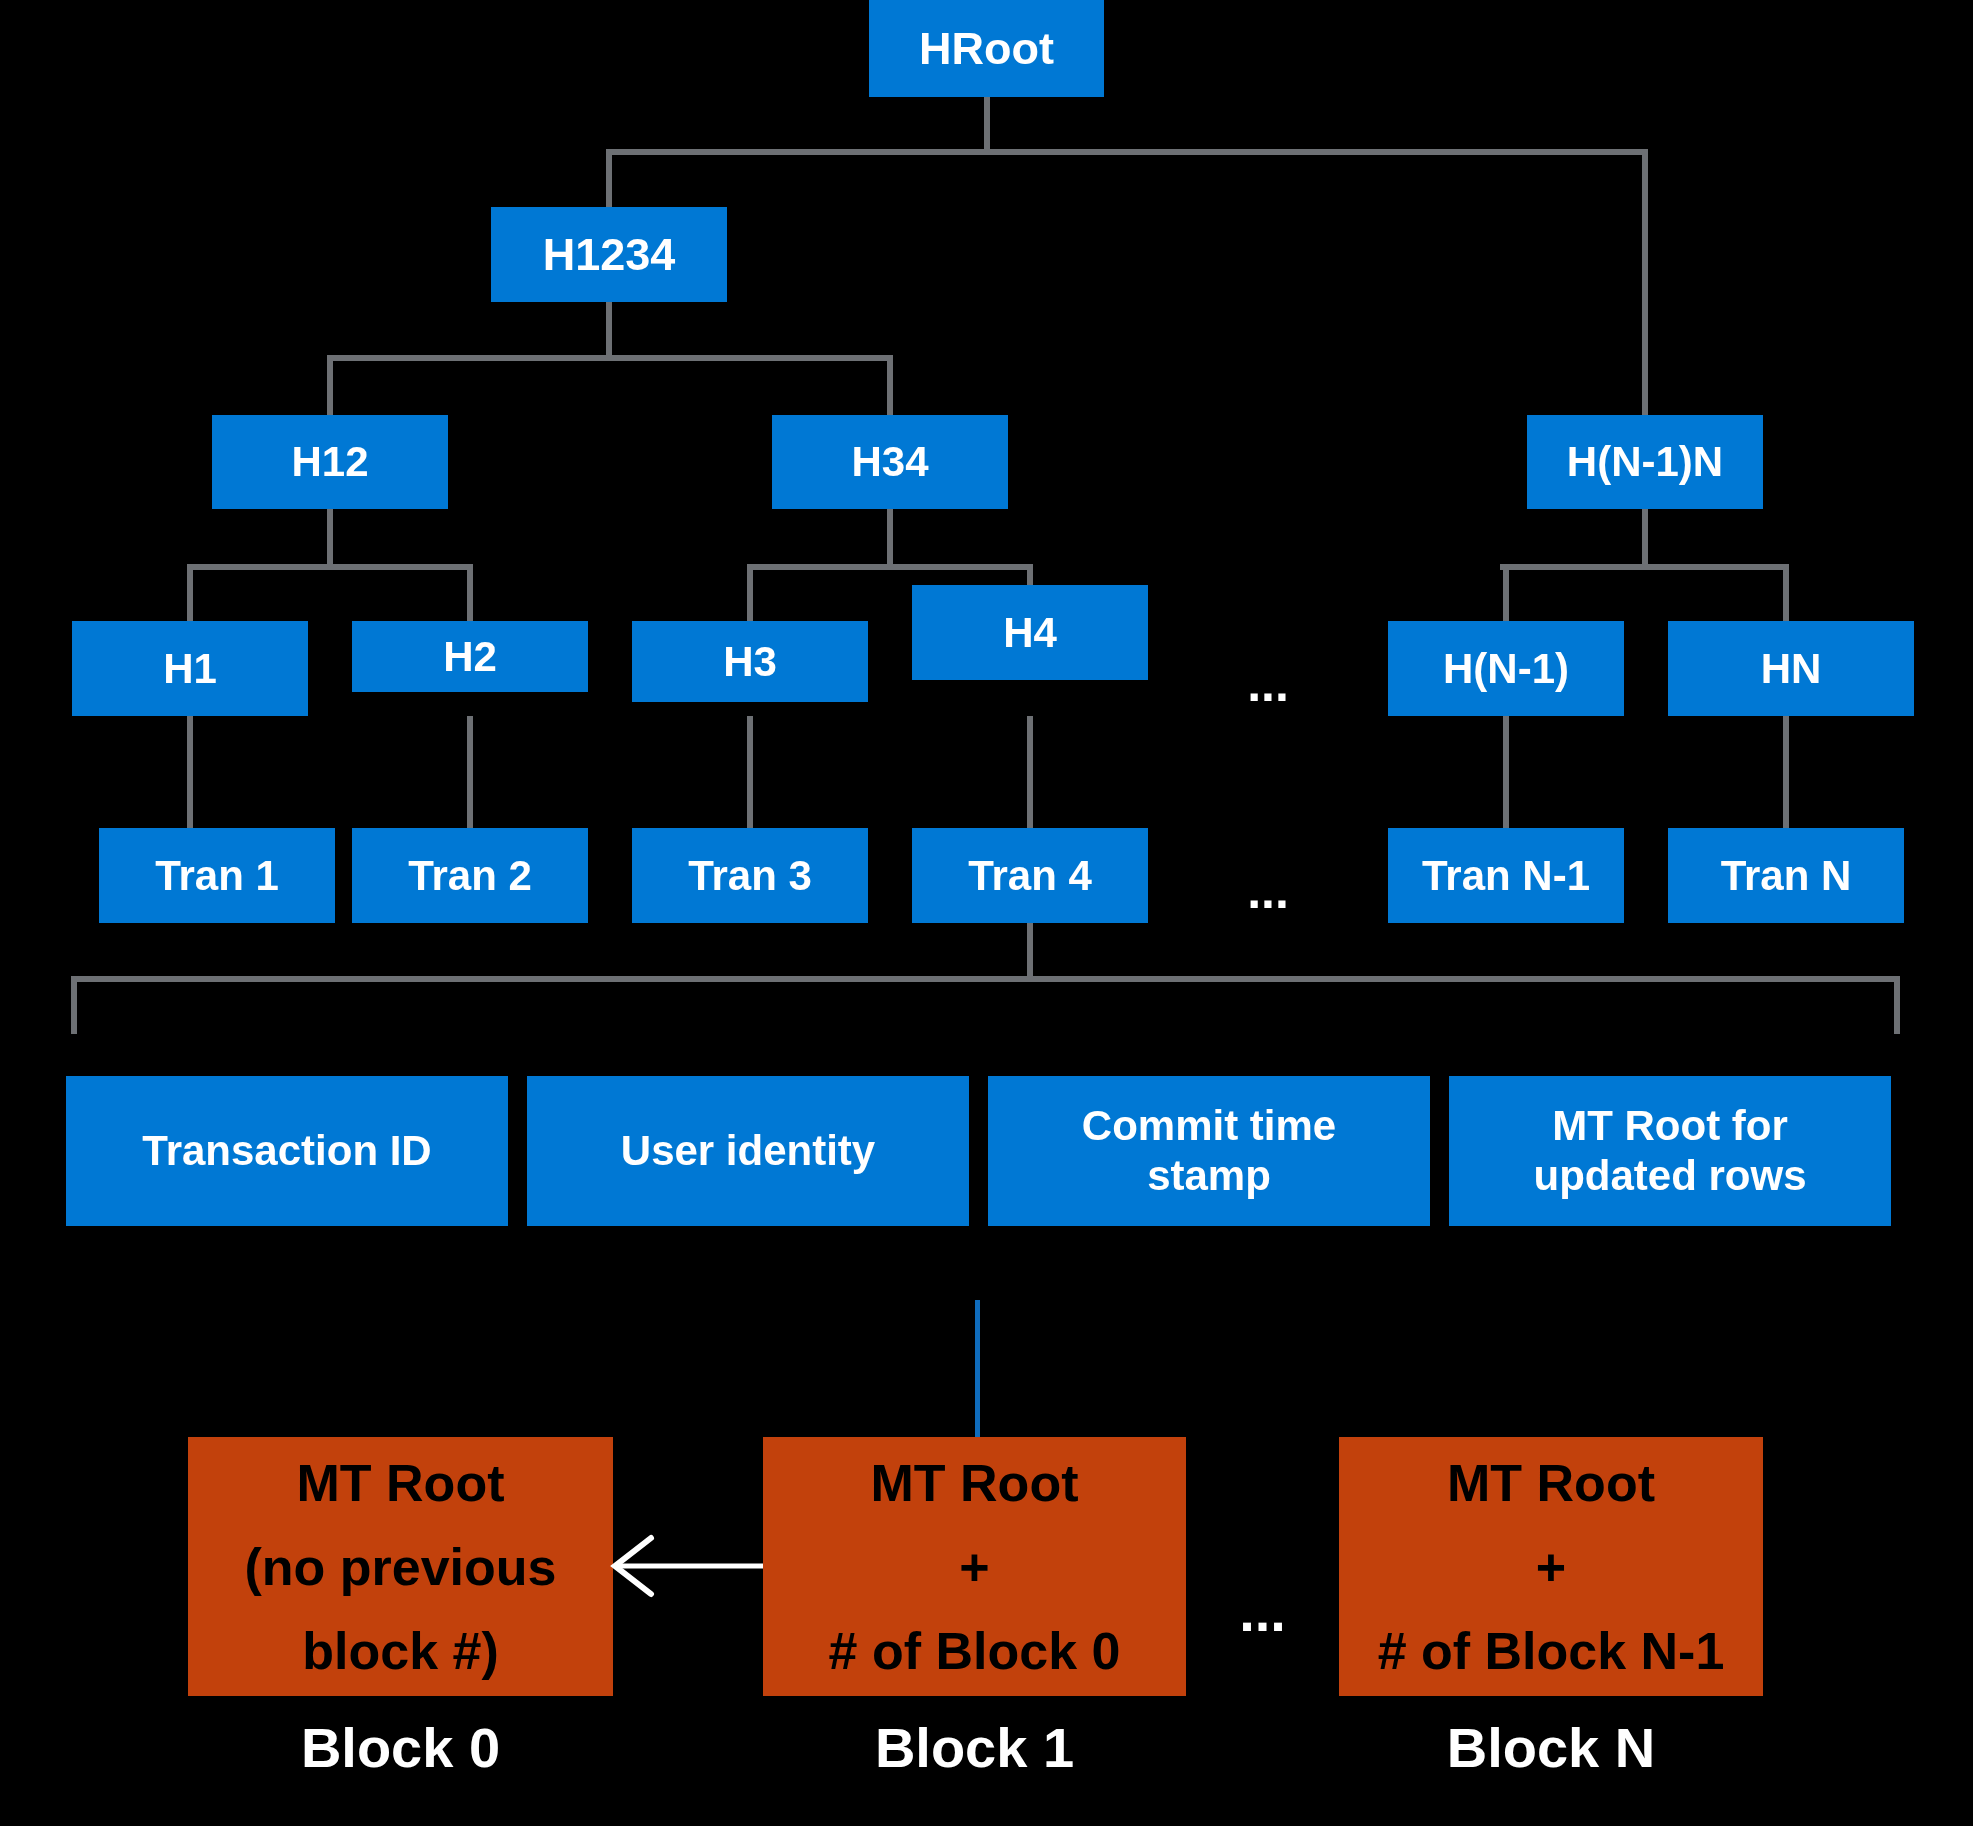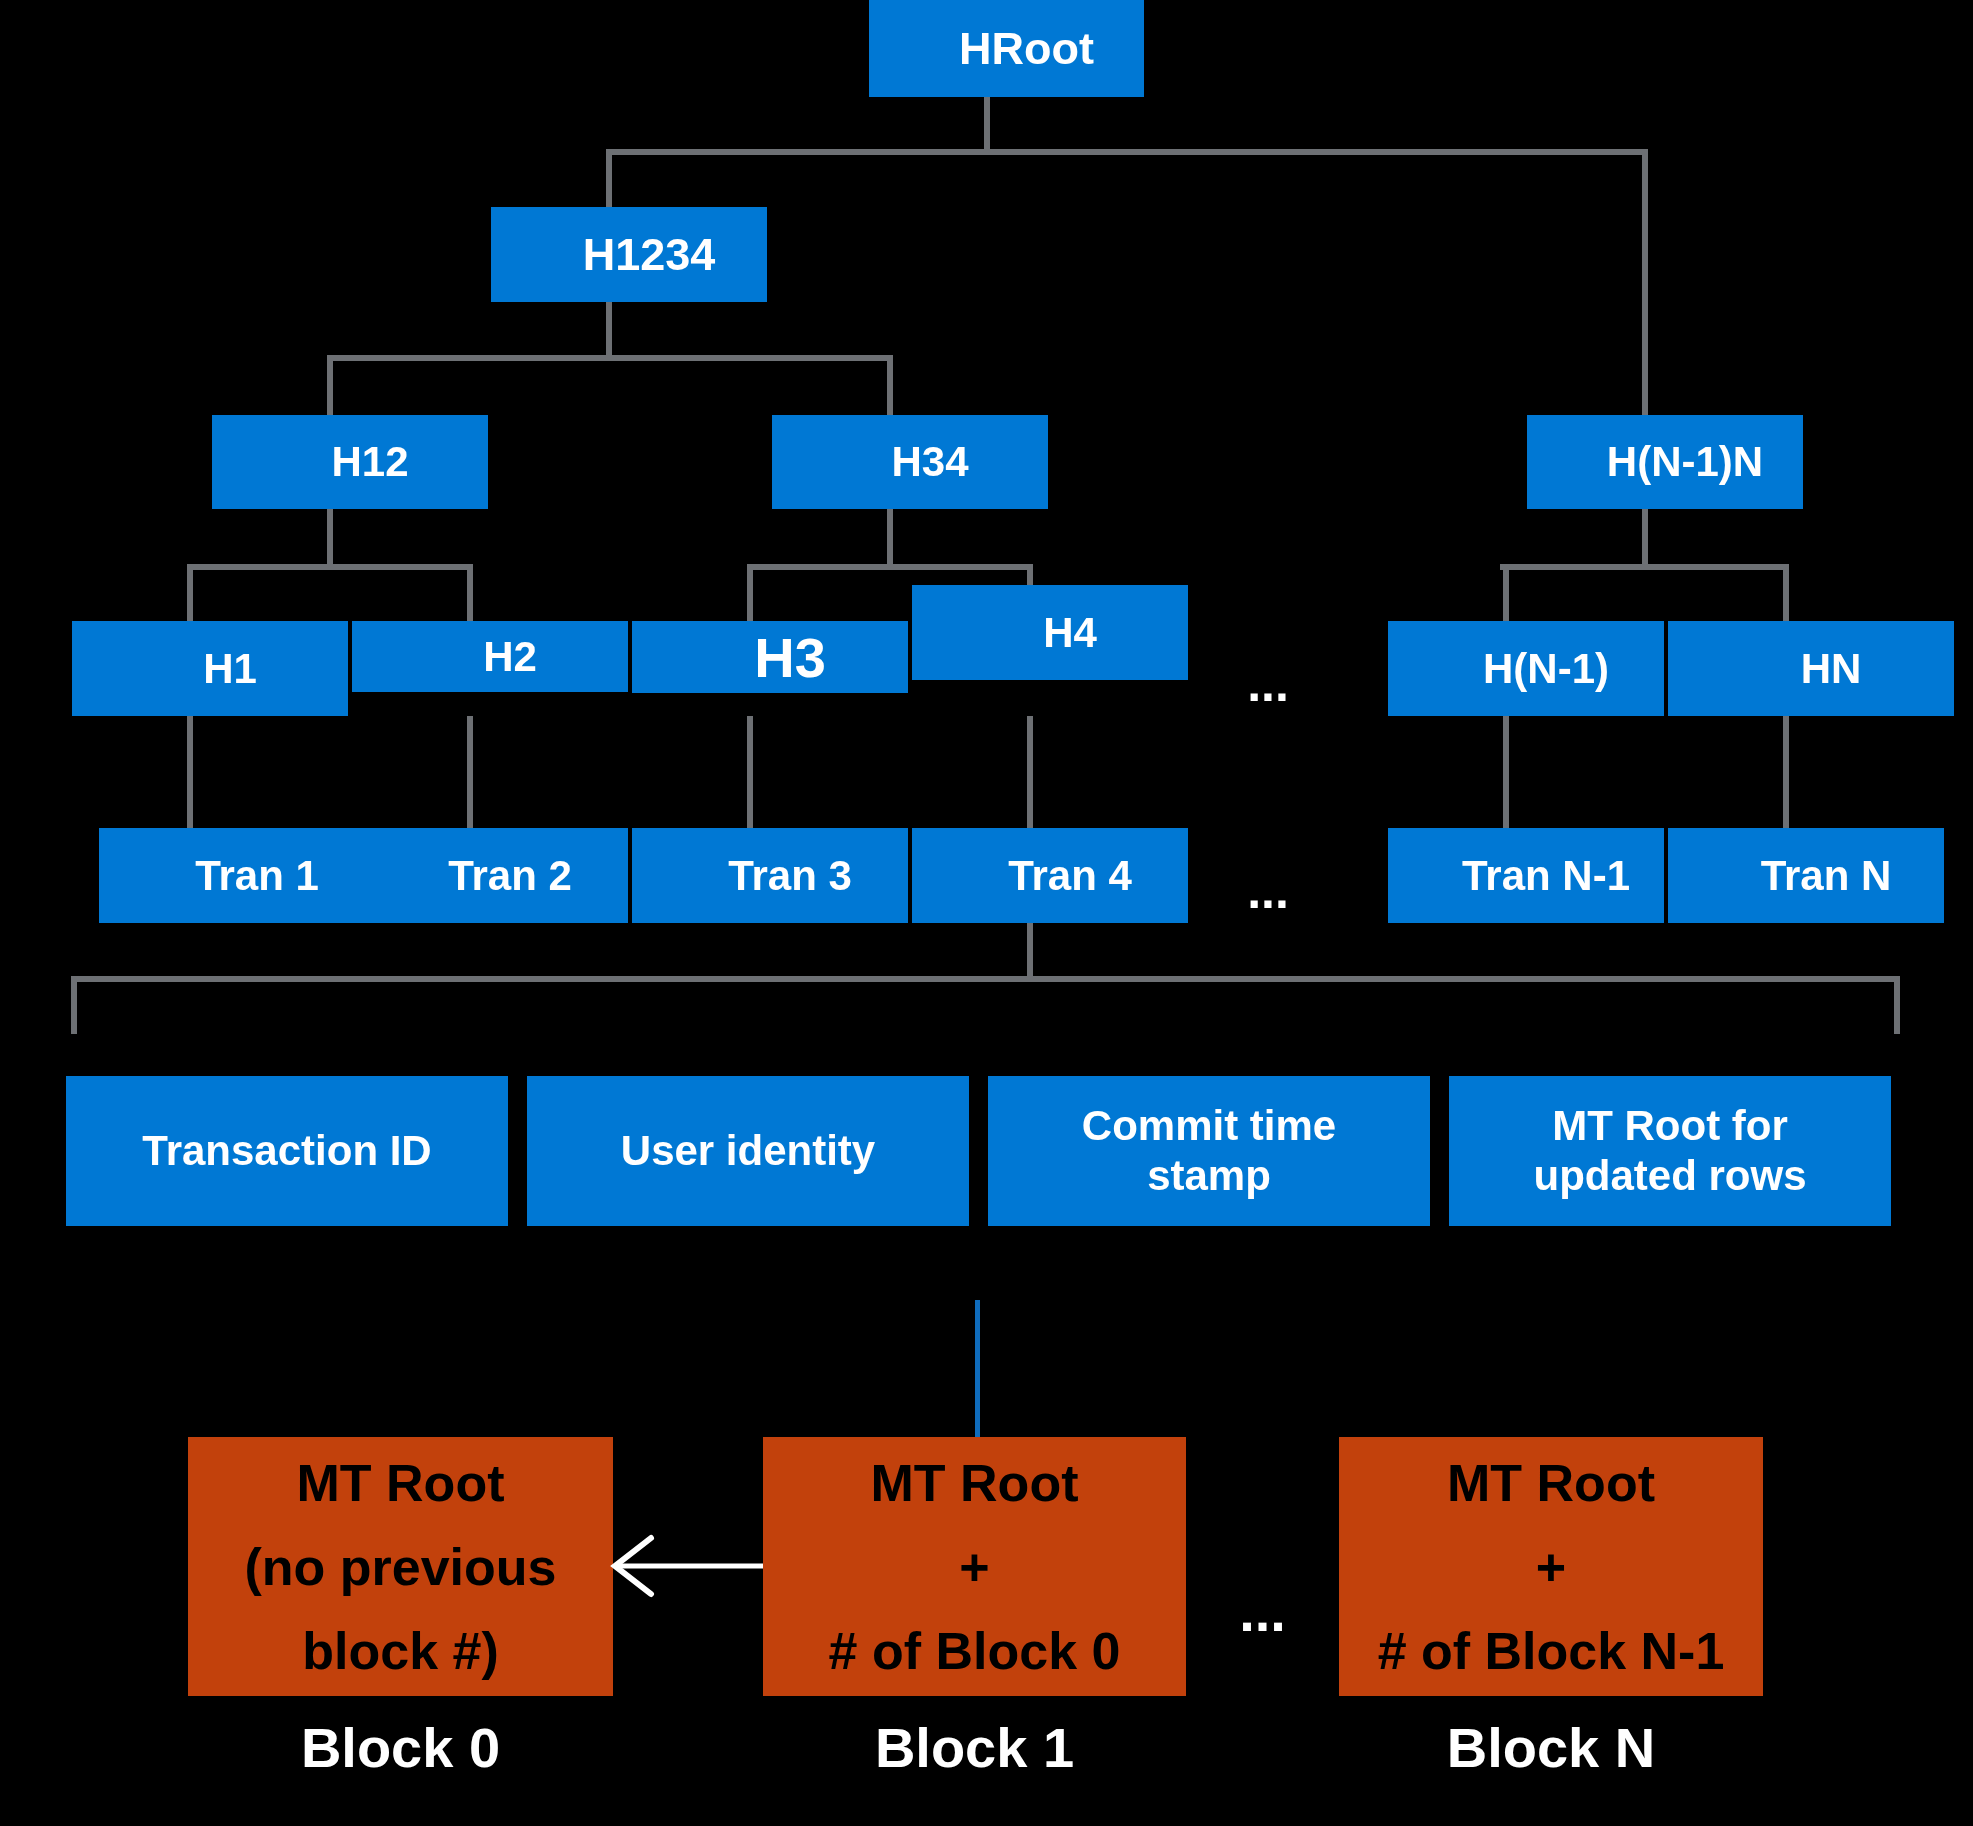--- a/index.html
+++ b/index.html
@@ -3,21 +3,21 @@
 <meta charset="utf-8">
 <style>
   html,body{margin:0;padding:0;background:#000;}
   #canvas{
     position:relative;width:1973px;height:1826px;background:#000;overflow:hidden;
     font-family:"Liberation Sans","DejaVu Sans",sans-serif;
   }
   .node{
     position:absolute;background:#0078D4;color:#fff;
     display:flex;align-items:center;justify-content:center;
-    font-weight:600;text-align:center;padding-left:40px;
+    font-weight:600;text-align:center;
   }
   .conn{position:absolute;background:#6D7074;}
   .link-blue{position:absolute;background:#0F6CBD;}
   .dots{
     position:absolute;color:#fff;font-weight:700;font-size:50px;
     display:flex;align-items:center;justify-content:center;
   }
   .detail-bar{
     position:absolute;left:66px;top:1076px;width:1825px;height:150px;
     display:flex;gap:19px;
@@ -85,21 +85,21 @@
   <div class="node" style="left:869px;top:0px;width:235px;height:97px;font-size:45px;">HRoot</div>
 
   <div class="node" style="left:491px;top:207px;width:236px;height:95px;font-size:45px;">H1234</div>
 
   <div class="node" style="left:212px;top:415px;width:236px;height:94px;font-size:42px;">H12</div>
   <div class="node" style="left:772px;top:415px;width:236px;height:94px;font-size:42px;">H34</div>
   <div class="node" style="left:1527px;top:415px;width:236px;height:94px;font-size:42px;">H(N-1)N</div>
 
   <div class="node" style="left:72px;top:621px;width:236px;height:95px;font-size:42px;">H1</div>
   <div class="node" style="left:352px;top:621px;width:236px;height:71px;font-size:42px;">H2</div>
-  <div class="node" style="left:632px;top:621px;width:236px;height:72px;font-size:56px;">H3</div>
+  <div class="node" style="left:632px;top:621px;width:236px;height:81px;font-size:42px;">H3</div>
   <div class="node" style="left:912px;top:585px;width:236px;height:95px;font-size:42px;">H4</div>
   <div class="dots" style="left:1188px;top:636px;width:160px;height:95px;">...</div>
   <div class="node" style="left:1388px;top:621px;width:236px;height:95px;font-size:42px;">H(N-1)</div>
   <div class="node" style="left:1668px;top:621px;width:246px;height:95px;font-size:42px;">HN</div>
 
   <div class="node" style="left:72px;top:828px;width:236px;height:95px;font-size:42px;margin-left:27px;">Tran 1</div>
   <div class="node" style="left:352px;top:828px;width:236px;height:95px;font-size:42px;">Tran 2</div>
   <div class="node" style="left:632px;top:828px;width:236px;height:95px;font-size:42px;">Tran 3</div>
   <div class="node" style="left:912px;top:828px;width:236px;height:95px;font-size:42px;">Tran 4</div>
   <div class="dots" style="left:1188px;top:843px;width:160px;height:95px;">...</div>

